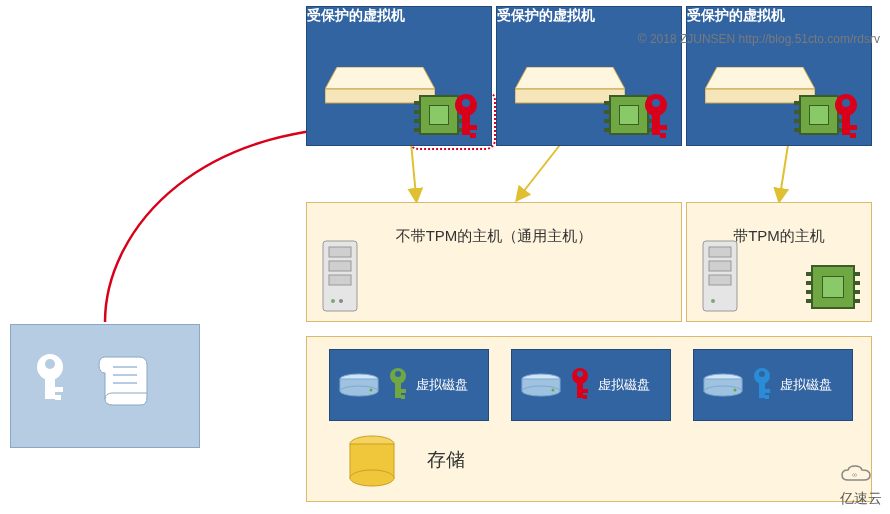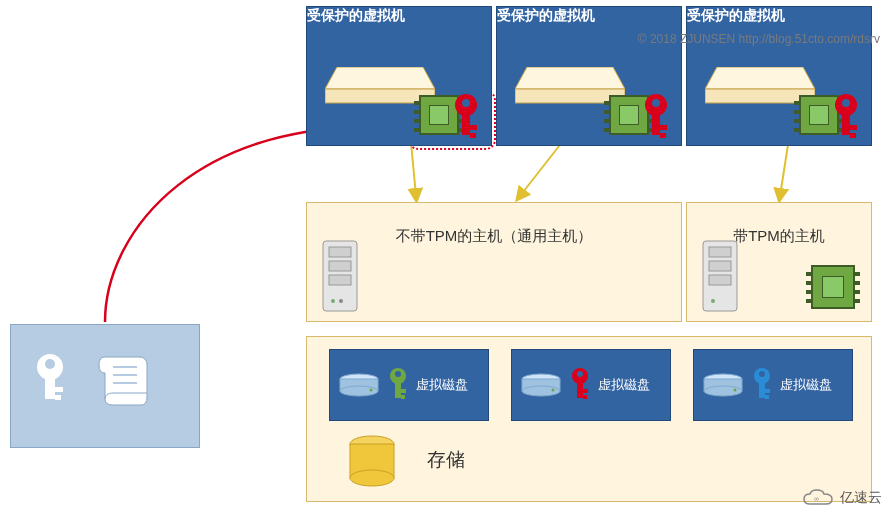--- a/index.html
+++ b/index.html
@@ -218,24 +218,24 @@
       position: absolute;
       border: 2px dotted #d9001b;
       border-radius: 10px;
       pointer-events: none;
     }
     .footer-logo {
       position: absolute;
       right: 8px;
       bottom: 6px;
       display: flex;
-      align-items: center;
       gap: 6px;
       font-size: 14px;
       color: #555;
+      flex-direction: column;
     }
     .cloud-logo {
       width: 32px;
       height: 20px;
     }
     .pins-h { position:absolute; display:flex; gap:5px; }
     .pins-v span { width:6px; height:4px; display:block; margin-bottom:5px; background:#3d5c28;}
     .pins-v { position:absolute; }
   </style>
 </head>

